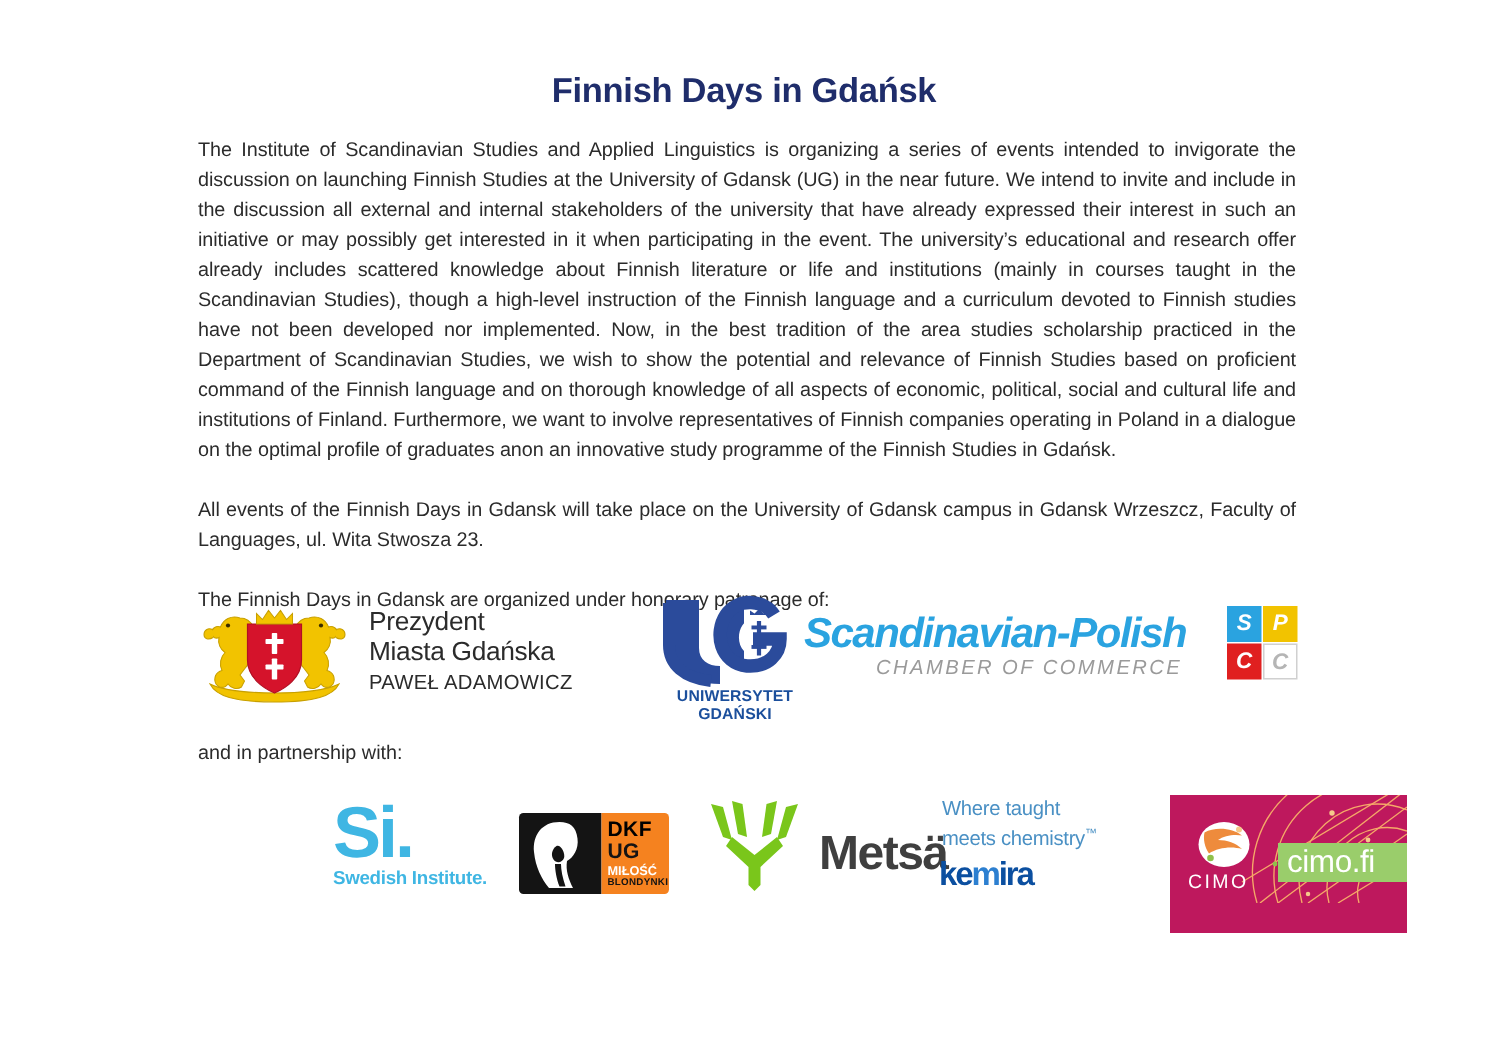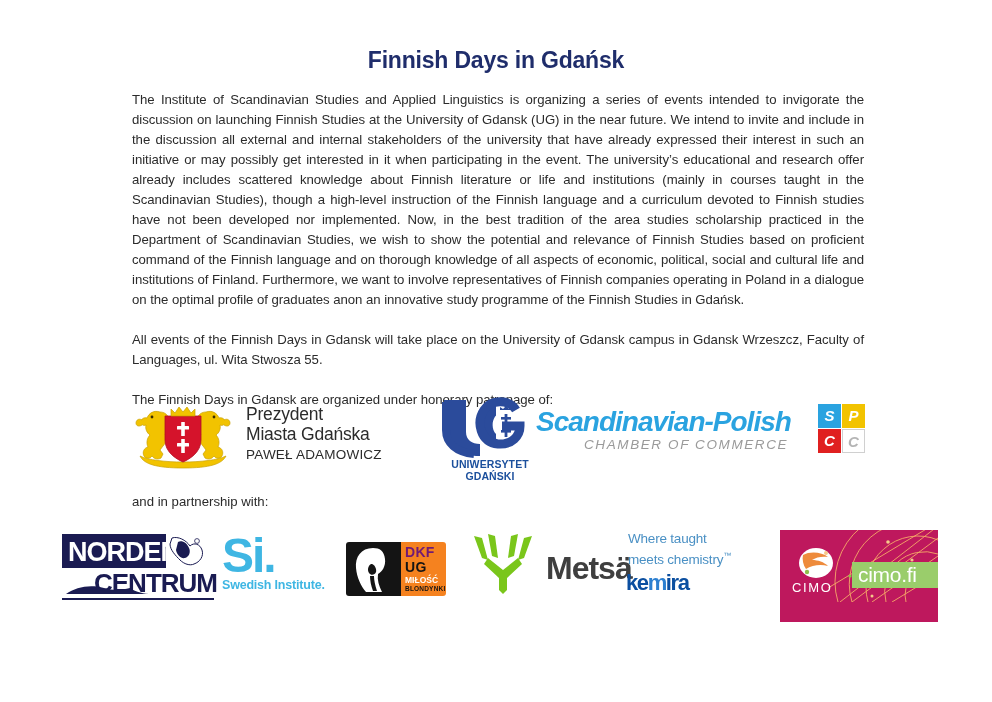--- a/index.html
+++ b/index.html
@@ -190,21 +190,21 @@
     overflow: hidden;
   }
   .dkf-orange {
     position: absolute; left: 55px; top: 0;
     width: 45px; height: 54px;
     background: #F5821F;
     border-radius: 0 3px 3px 0;
   }
   .dkf-t1 {
     position: absolute; left: 4px; top: 3px;
-    font-size: 14px; font-weight: bold; color: #701a75;
+    font-size: 14px; font-weight: bold; color: #000000;
     line-height: 15px; letter-spacing: 0.3px;
   }
   .dkf-t2 {
     position: absolute; left: 4px; top: 18px;
     font-size: 14px; font-weight: bold; color: #141414;
     line-height: 15px; letter-spacing: 0.3px;
   }
   .dkf-t3 {
     position: absolute; left: 4px; top: 33px;
     font-size: 8.5px; font-weight: bold; color: #ffffff;
@@ -274,21 +274,21 @@
 </head>
 <body>
 
 <div class="page">
 
   <div class="doc-title">Finnish Days in Gdańsk</div>
 
   <div class="body-col">
     <p class="para lead">The Institute of Scandinavian Studies and Applied Linguistics is organizing a series of events intended to invigorate the discussion on launching Finnish Studies at the University of Gdansk (UG) in the near future. We intend to invite and include in the discussion all external and internal stakeholders of the university that have already expressed their interest in such an initiative or may possibly get interested in it when participating in the event. The university’s educational and research offer already includes scattered knowledge about Finnish literature or life and institutions (mainly in courses taught in the Scandinavian Studies), though a high-level instruction of the Finnish language and a curriculum devoted to Finnish studies have not been developed nor implemented. Now, in the best tradition of the area studies scholarship practiced in the Department of Scandinavian Studies, we wish to show the potential and relevance of Finnish Studies based on proficient command of the Finnish language and on thorough knowledge of all aspects of economic, political, social and cultural life and institutions of Finland. Furthermore, we want to involve representatives of Finnish companies operating in Poland in a dialogue on the optimal profile of graduates anon an innovative study programme of the Finnish Studies in Gdańsk.</p>
     <div class="gap-lg"></div>
-    <p class="para lead">All events of the Finnish Days in Gdansk will take place on the University of Gdansk campus in Gdansk Wrzeszcz, Faculty of Languages, ul. Wita Stwosza 55.</p>
+    <p class="para lead">All events of the Finnish Days in Gdansk will take place on the University of Gdansk campus in Gdansk Wrzeszcz, Faculty of Languages, ul. Wita Stwosza 23.</p>
     <div class="gap-md"></div>
     <p class="para flow">The Finnish Days in Gdansk are organized under honorary patronage of:</p>
   </div>
 
   <div class="patron-row">
 
     <div class="logo gdansk-logo">
       <div class="coa">
         <svg width="106" height="74" viewBox="0 0 106 74" xmlns="http://www.w3.org/2000/svg">
 
@@ -362,35 +362,20 @@
         <div class="spcc-cell spcc-c1">C</div>
         <div class="spcc-cell spcc-c2">C</div>
       </div>
     </div>
   </div>
 
   <div class="partner-label">and in partnership with:</div>
 
   <div class="partner-row">
 
-    <div class="logo norden-logo">
-      <svg width="158" height="70" viewBox="0 0 158 70" xmlns="http://www.w3.org/2000/svg">
-        <rect x="2" y="2" width="104" height="34" fill="#1A1B52"></rect>
-        <text x="8" y="29" font-family="'Liberation Sans', sans-serif" font-size="27" font-weight="bold" fill="#ffffff" letter-spacing="-1">NORDEN</text>
-        <text x="34" y="60" font-family="'Liberation Sans', sans-serif" font-size="26" font-weight="bold" fill="#1A1B52" letter-spacing="-1">CENTRUM</text>
-
-        <path d="M112 6 C118 4 126 8 130 14 C134 10 140 12 142 18 C144 24 140 30 134 32
-                 C130 34 124 32 120 28 C116 24 110 18 110 12 Z" fill="#ffffff" stroke="#1A1B52" stroke-width="1"></path>
-        <path d="M118 10 C122 8 127 11 129 16 C131 20 129 25 125 26 C121 27 117 23 116 18 Z" fill="#1A1B52"></path>
-        <circle cx="137" cy="9" r="2.4" fill="#ffffff" stroke="#1A1B52" stroke-width="0.8"></circle>
-
-        <path d="M6 62 C16 55 30 52 44 56 C54 59 62 58 70 56 C76 60 84 62 92 62 Z" fill="#1A1B52"></path>
-        <rect x="2" y="66" width="152" height="2" fill="#1A1B52"></rect>
-      </svg>
-    </div>
 
     <div class="logo si-logo">
       <div class="si-mark">Si.</div>
       <div class="si-sub">Swedish Institute.</div>
     </div>
 
     <div class="logo dkf-logo">
       <div class="dkf-black">
         <svg width="55" height="54" viewBox="0 0 55 54" xmlns="http://www.w3.org/2000/svg">
           <path d="M27 6 C15 6 9 15 10 26 C11 36 15 44 20 50 L36 50 C33 44 31 38 32 32

